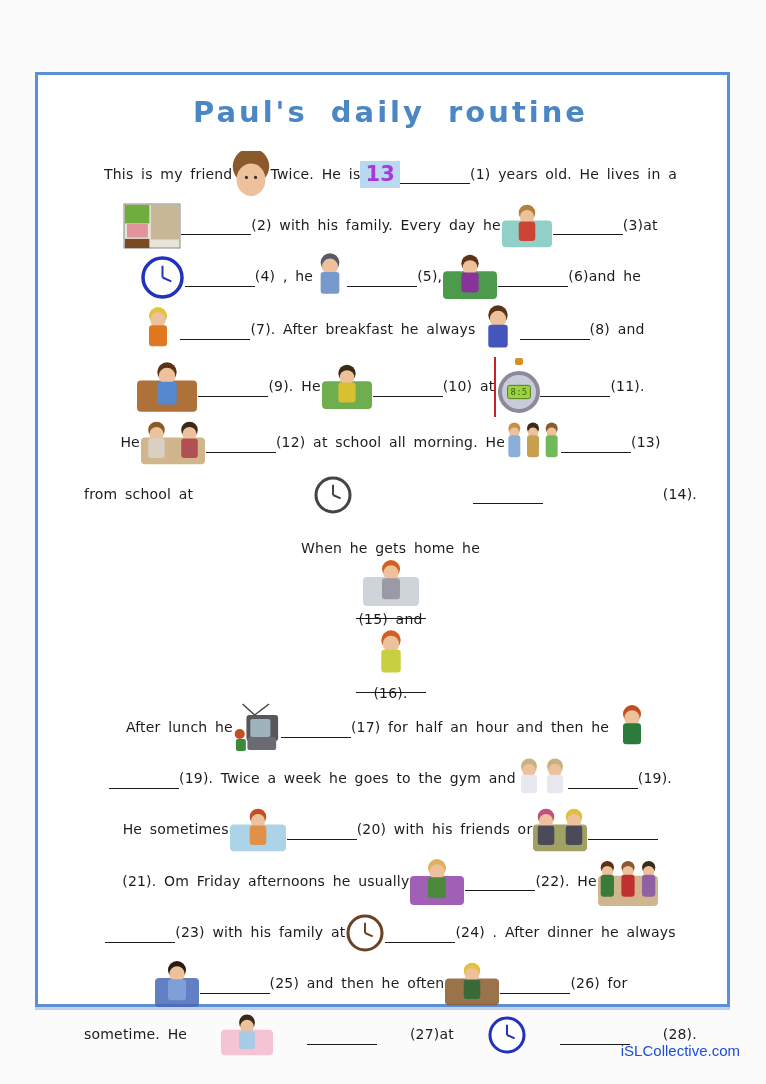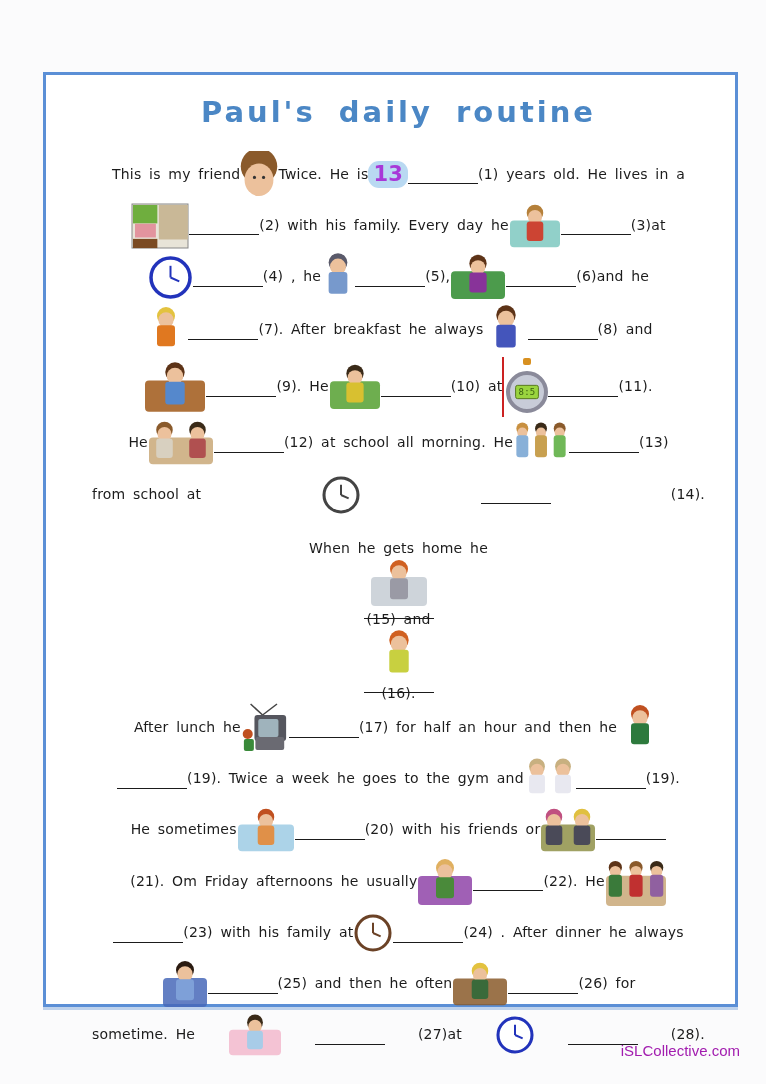--- a/index.html
+++ b/index.html
@@ -6,21 +6,20 @@
   body{
     width:766px;height:1084px;position:relative;overflow:hidden;
     background:#fbfbfc;font-family:"DejaVu Sans",sans-serif;
   }
   .sheet{
     position:absolute;left:35px;top:72px;width:695px;height:935px;
     box-sizing:border-box;background:#ffffff;
     border:3px solid #5b8fd6;
     box-shadow:0 3px 0 rgba(130,170,220,.5);
     padding:12px 30px 16px 46px;
-    margin-left:8px;
   }
   .title{
     text-align:center;font-size:29px;font-weight:bold;color:#4b87c5;
     letter-spacing:3px;word-spacing:10px;margin:8px 0 20px 0;
   }
   .wsbody{display:block;}
   .line{
     display:flex;align-items:center;min-height:51px;
     font-size:14px;color:#1c1c1c;word-spacing:3px;letter-spacing:.2px;
     line-height:1.25;
@@ -29,25 +28,25 @@
   .line.s{justify-content:space-between;gap:10px;}
   .line.gap{margin-top:20px;flex-direction:column;}
   .seg{flex:0 1 auto;}
   .blank{
     display:inline-block;width:70px;height:2px;flex:none;
     border-bottom:1.6px solid #1b1b1b;transform:translateY(8px);
   }
   .art{flex:none;display:inline-flex;align-items:center;justify-content:center;}
   .num13{
     display:inline-block;font-weight:bold;font-size:21px;line-height:1;
-    padding:3px 5px;border-radius:11px;
+    padding:3px 5px;border-radius:0;
   }
   .wm{
     position:absolute;right:26px;top:1042px;
-    font-size:15px;color:#a21caf;font-family:"Liberation Sans",sans-serif;
+    font-size:15px;color:#1d4ed8;font-family:"Liberation Sans",sans-serif;
   }
 </style>
 </head>
 <body>
 
 <div class="sheet">
   <div class="title">Paul's daily routine</div>
   <div class="wsbody" id="wsbody">
       <div class="line j">
         <span class="seg">This is my friend</span>

